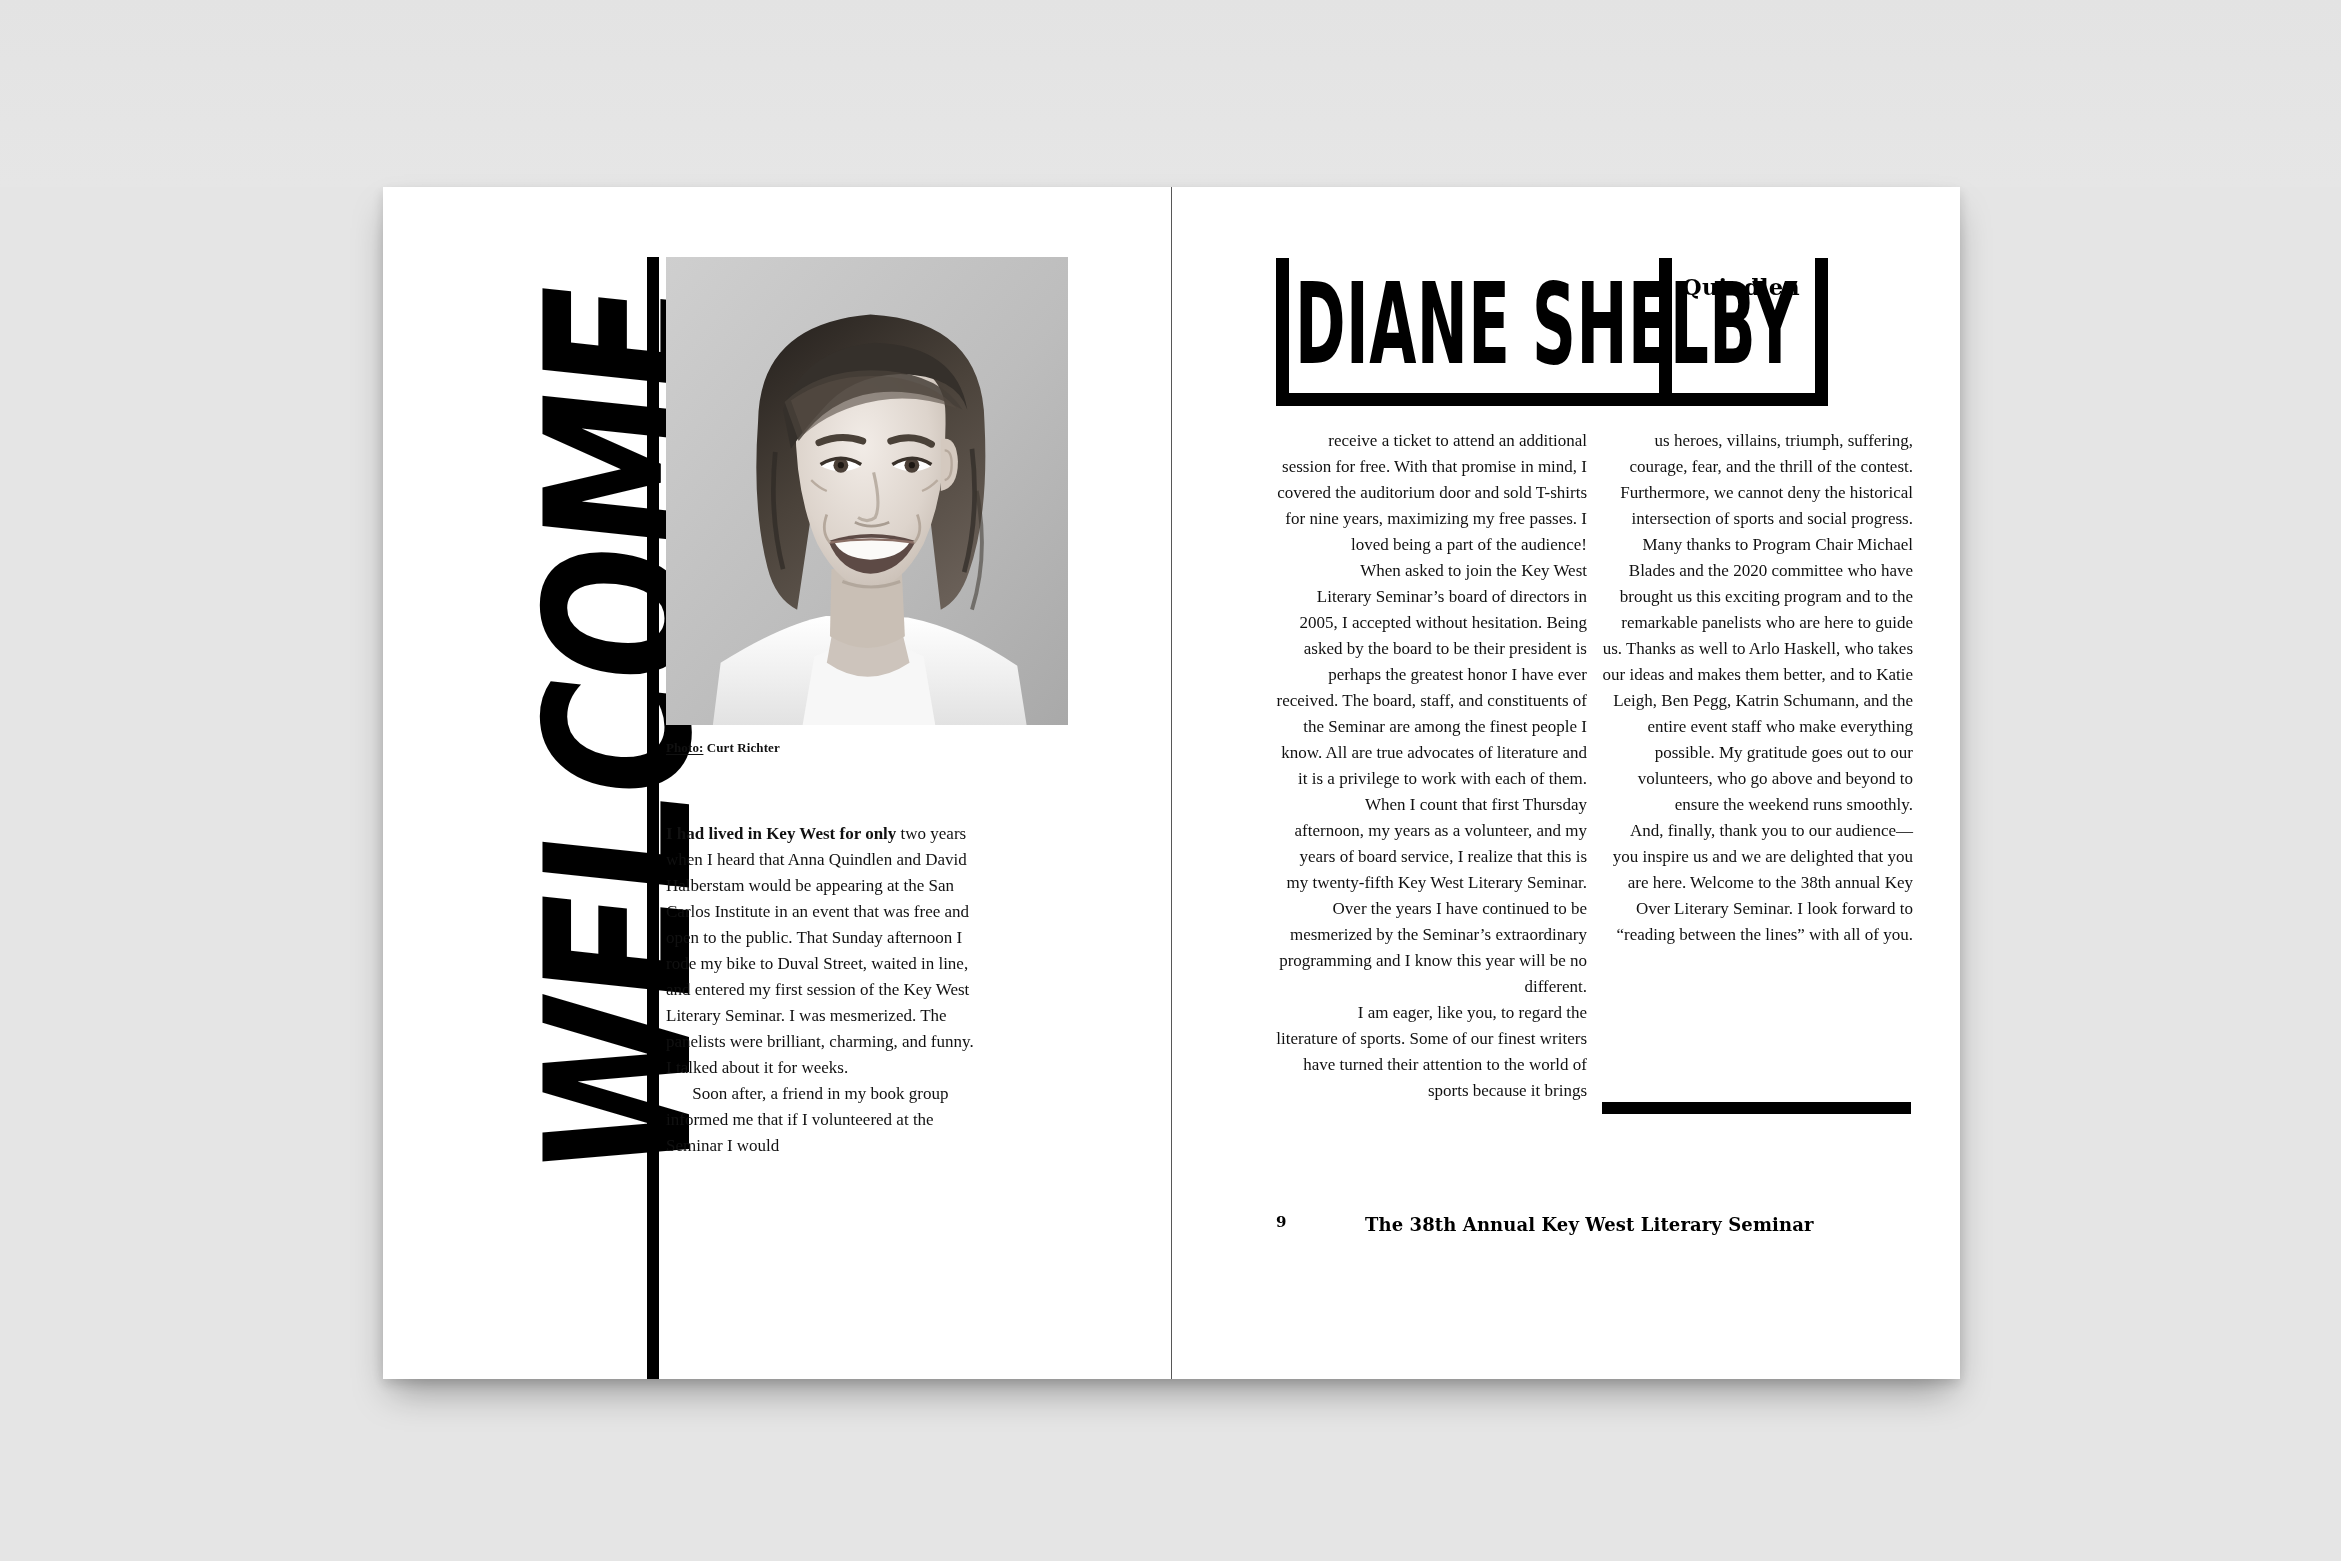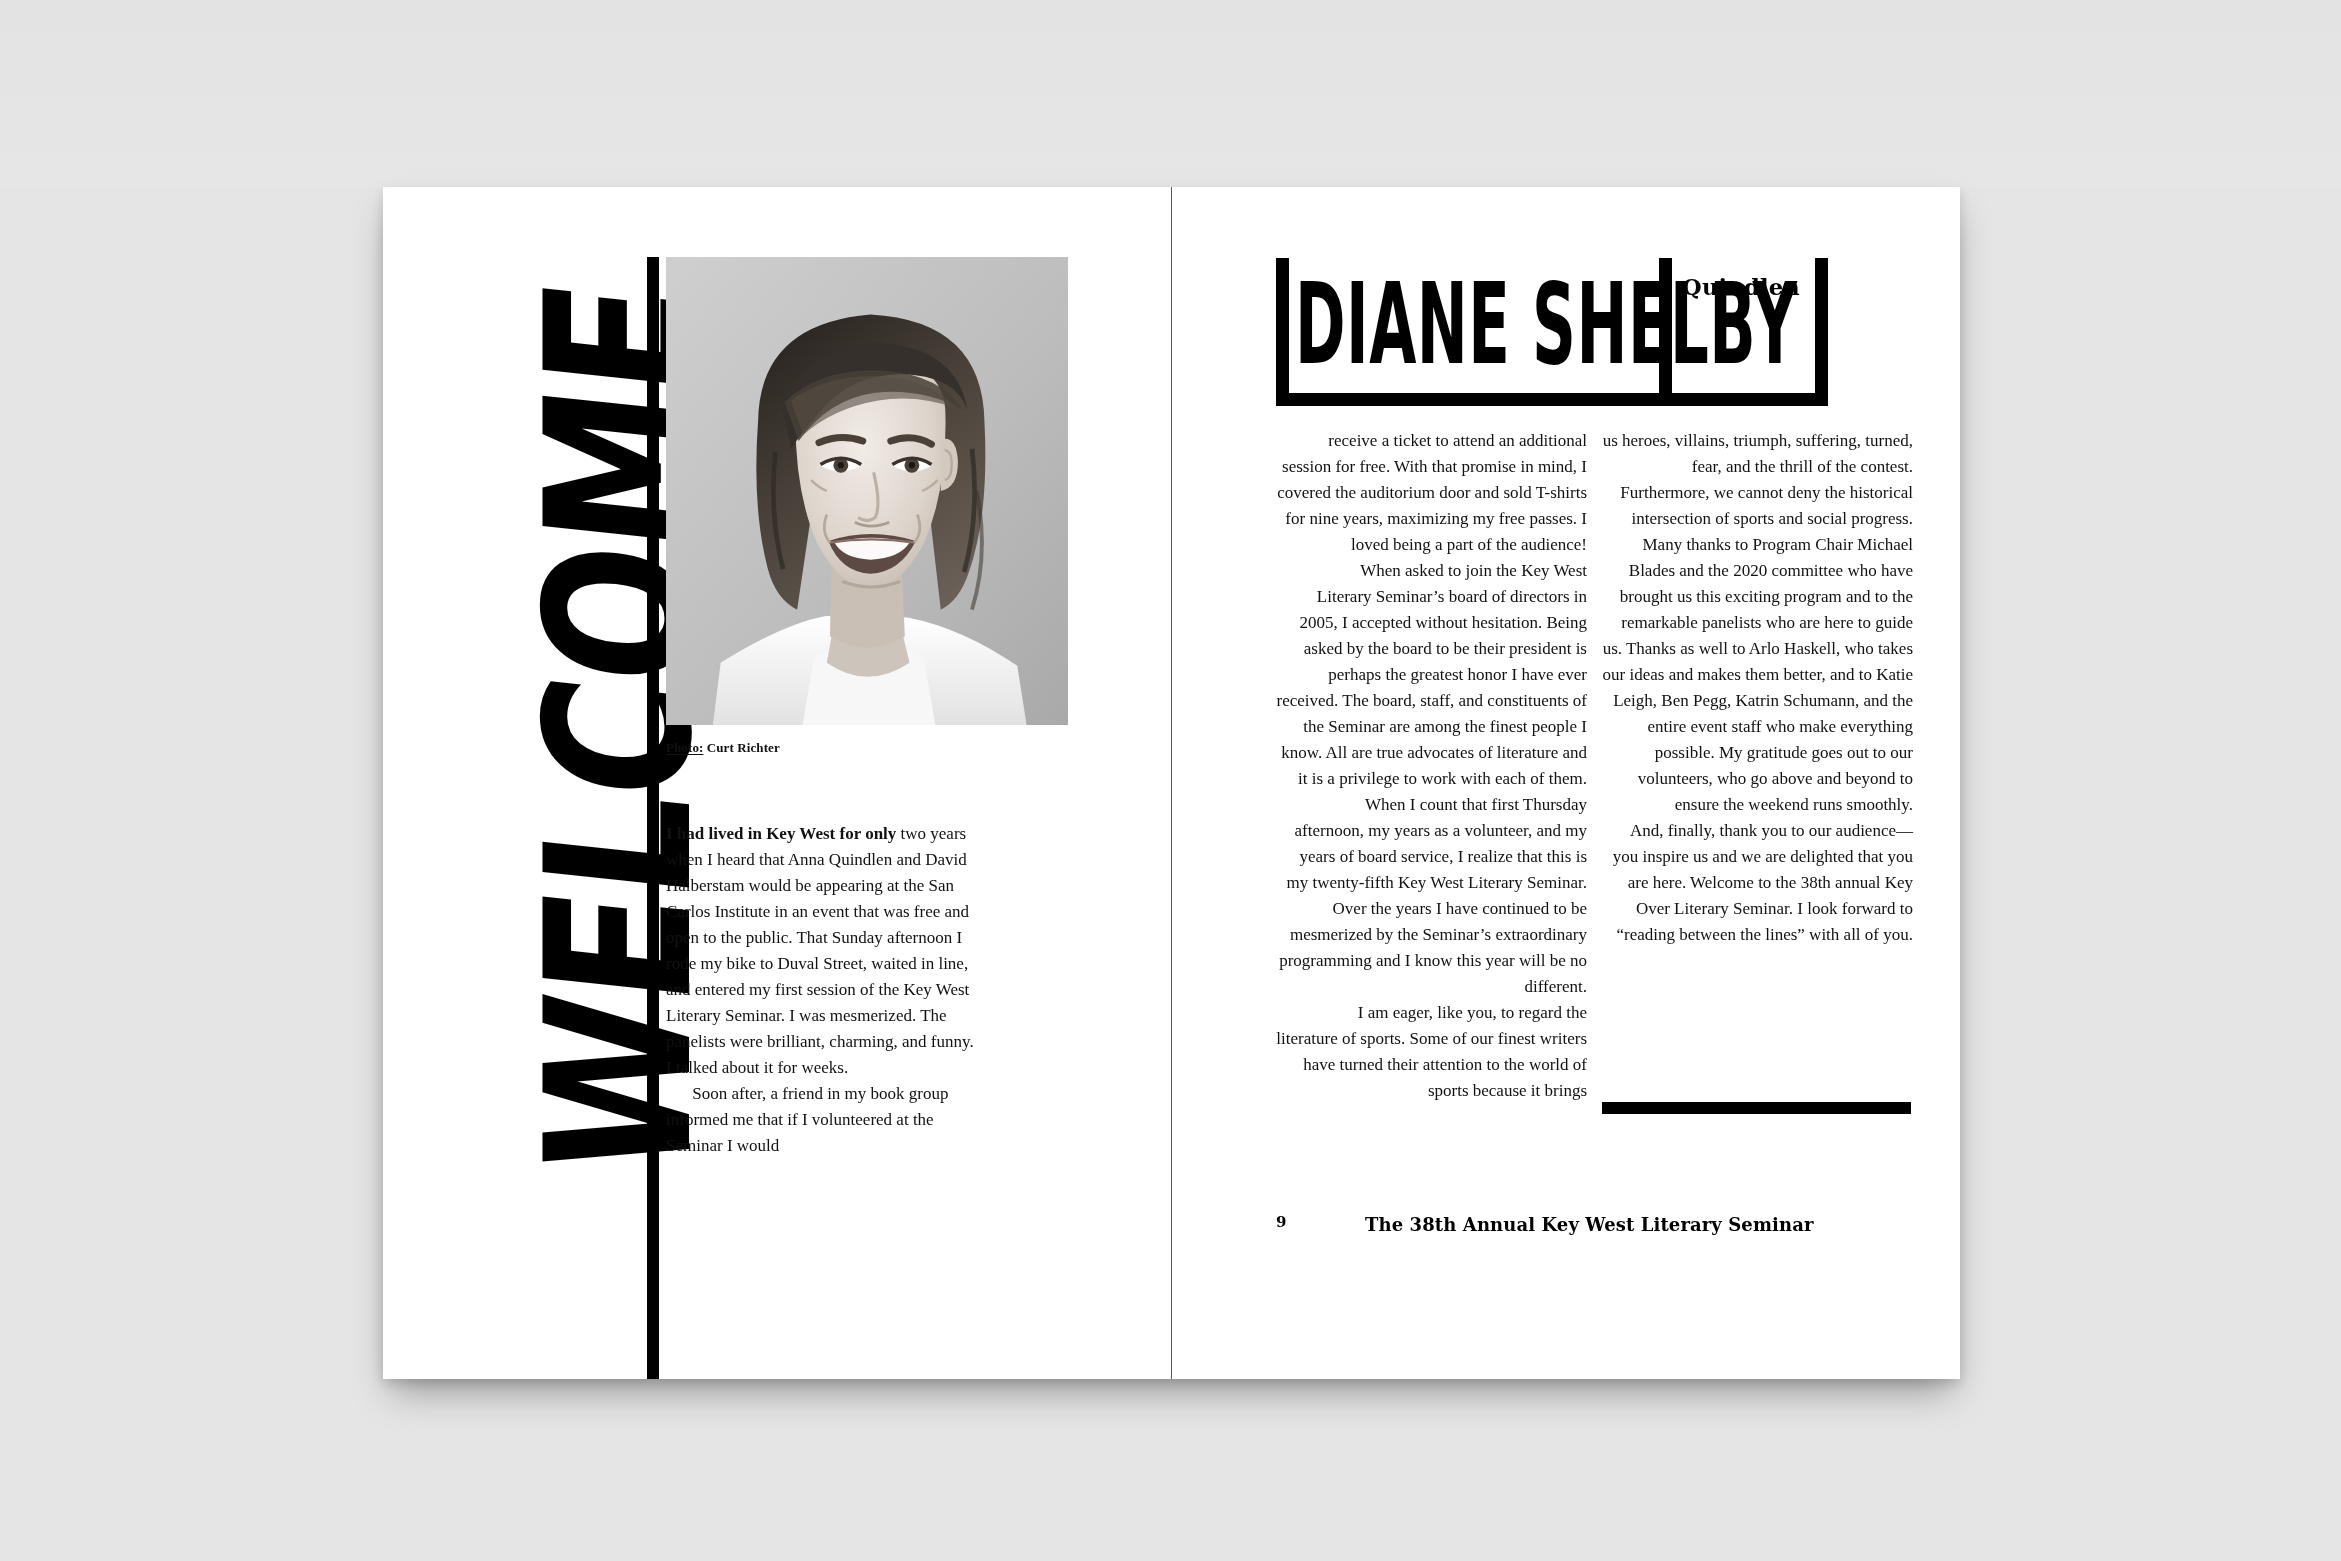--- a/index.html
+++ b/index.html
@@ -371,21 +371,21 @@
       </div>
 
       <div class="rcol" id="rcol-1">
         <p>receive a ticket to attend an additional session for free. With that promise in mind, I covered the auditorium door and sold T-shirts for nine years, maximizing my free passes. I loved being a part of the audience!</p>
         <p class="indent">When asked to join the Key West Literary Seminar’s board of directors in 2005, I accepted without hesitation. Being asked by the board to be their president is perhaps the greatest honor I have ever received. The board, staff, and constituents of the Seminar are among the finest people I know. All are true advocates of literature and it is a privilege to work with each of them.</p>
         <p class="indent">When I count that first Thursday afternoon, my years as a volunteer, and my years of board service, I realize that this is my twenty-fifth Key West Literary Seminar. Over the years I have continued to be mesmerized by the Seminar’s extraordinary programming and I know this year will be no different.</p>
         <p class="indent">I am eager, like you, to regard the literature of sports. Some of our finest writers have turned their attention to the world of sports because it brings</p>
       </div>
 
       <div class="rcol" id="rcol-2">
-        <p>us heroes, villains, triumph, suffering, turned, fear, and the thrill of the contest. Furthermore, we cannot deny the historical intersection of sports and social progress.</p>
+        <p>us heroes, villains, triumph, suffering, courage, fear, and the thrill of the contest. Furthermore, we cannot deny the historical intersection of sports and social progress.</p>
         <p class="indent">Many thanks to Program Chair Michael Blades and the 2020 committee who have brought us this exciting program and to the remarkable panelists who are here to guide us. Thanks as well to Arlo Haskell, who takes our ideas and makes them better, and to Katie Leigh, Ben Pegg, Katrin Schumann, and the entire event staff who make everything possible. My gratitude goes out to our volunteers, who go above and beyond to ensure the weekend runs smoothly.</p>
         <p class="indent">And, finally, thank you to our audience—you inspire us and we are delighted that you are here. Welcome to the 38th annual Key Over Literary Seminar. I look forward to “reading between the lines” with all of you.</p>
       </div>
 
       <div id="end-bar"></div>
 
       <div id="folio">9</div>
       <div id="running-head">The 38th Annual Key West Literary Seminar</div>
     </div>
 

